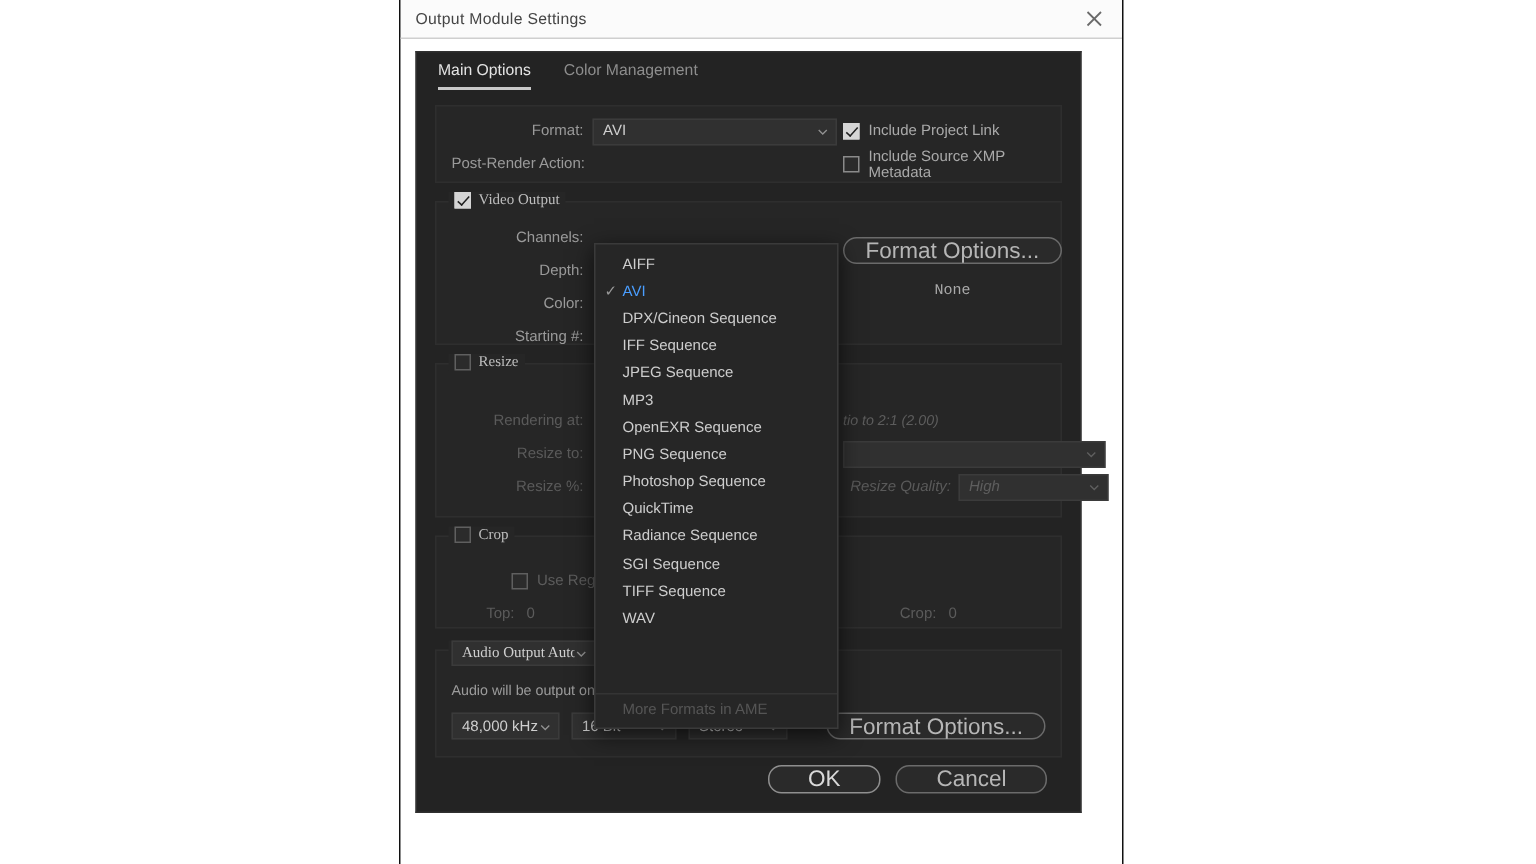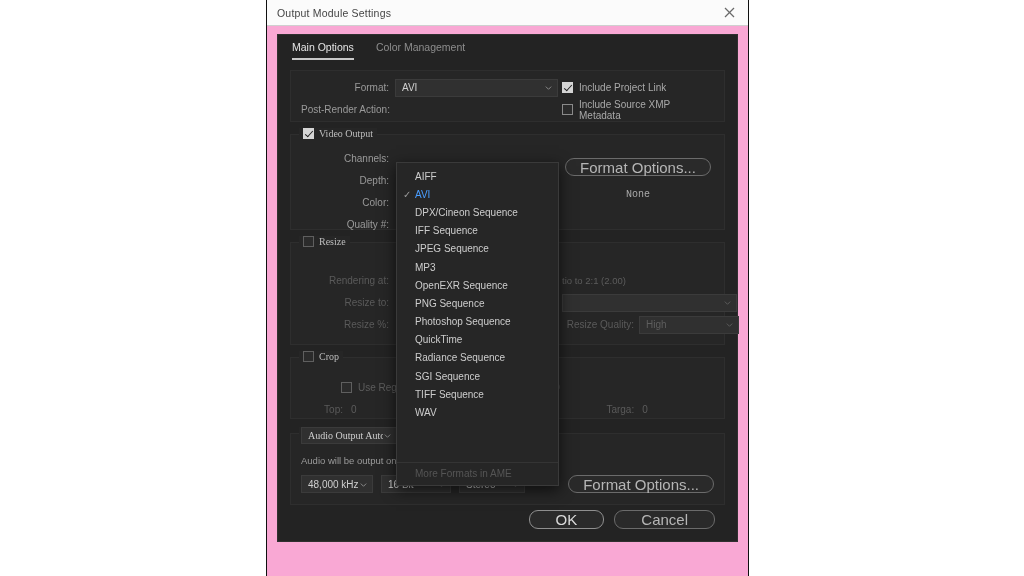--- a/index.html
+++ b/index.html
@@ -61,22 +61,22 @@
     justify-content: center;
     color: #555;
     font-size: 13px;
     line-height: 1;
     cursor: pointer;
   }
 
   .dlg-body {
     position: relative;
     height: 550px;
-    background: #f9a8d4;
-    padding: 8px 10px 0 10px;
+    background: #ffffff;
+    padding: 8px 27px 0 10px;
     box-sizing: border-box;
   }
 
   
   .tabs {
     display: flex;
     gap: 22px;
     padding: 6px 12px 0 14px;
     border: 1px solid #303030;
     border-bottom: none;
@@ -356,21 +356,21 @@
                   <span class="cv"></span>
                 </div>
               </div>
               <div class="row">
                 <div class="lbl" style="width:88px;">Color:</div>
                 <div class="combo flat" style="width:163px;margin-left:6px;">
                   <span class="cv"></span>
                 </div>
               </div>
               <div class="row">
-                <div class="lbl" style="width:88px;">Quality #:</div>
+                <div class="lbl" style="width:88px;">Starting #:</div>
                 <div class="combo flat" style="width:163px;margin-left:6px;">
                   <span class="cv"></span>
                 </div>
               </div>
             </div>
             <div style="width:190px;padding-left:4px;text-align:center;">
               <div style="padding-top:10px;">
                 <span class="pill">Format Options...</span>
               </div>
               <div class="val" style="padding-top:12px;font-family:Liberation Mono, monospace;">None</div>
@@ -391,21 +391,21 @@
               </div>
               <div class="row">
                 <div class="lbl dim" style="width:88px;">Resize to:</div>
                 <div class="combo flat dim" style="width:163px;margin-left:6px;"></div>
               </div>
               <div class="row">
                 <div class="lbl dim" style="width:88px;">Resize %:</div>
                 <div class="combo flat dim" style="width:163px;margin-left:6px;"></div>
               </div>
             </div>
-            <div style="width:190px;padding-left:4px;">
+            <div style="width:190px;padding-left:4px;font-style:italic;">
               <div class="row">
                 <span class="val dim" style="font-size:9.5px;">tio to 2:1 (2.00)</span>
               </div>
               <div class="row">
                 <div class="combo dim" style="width:175px;">
                   <span class="cv"></span>
                   <svg class="chev" viewBox="0 0 10 10">
                     <path d="M2 4 L5 7 L8 4" fill="none" stroke="#6e6e6e" stroke-width="1"></path>
                   </svg>
                 </div>
@@ -437,21 +437,21 @@
               <div class="row">
                 <div class="lbl dim" style="width:42px;">Top:</div>
                 <div class="val dim" style="margin-left:8px;">0</div>
               </div>
             </div>
             <div style="width:190px;padding-left:4px;">
               <div class="row">
                 <span class="val dim">350</span>
               </div>
               <div class="row" style="padding-left:55px;">
-                <div class="lbl dim" style="width:36px;">Targa:</div>
+                <div class="lbl dim" style="width:36px;">Crop:</div>
                 <div class="val dim" style="margin-left:8px;">0</div>
               </div>
             </div>
           </div>
         </div>
 
         <div class="group" style="height:72px;margin-top:14px;">
           <div class="grp-legend" style="padding:0 2px;">
             <span class="combo" style="width:96px;height:17px;background:#303030;">
               <span class="cv" style="font-size:10px;">Audio Output Auto</span>

